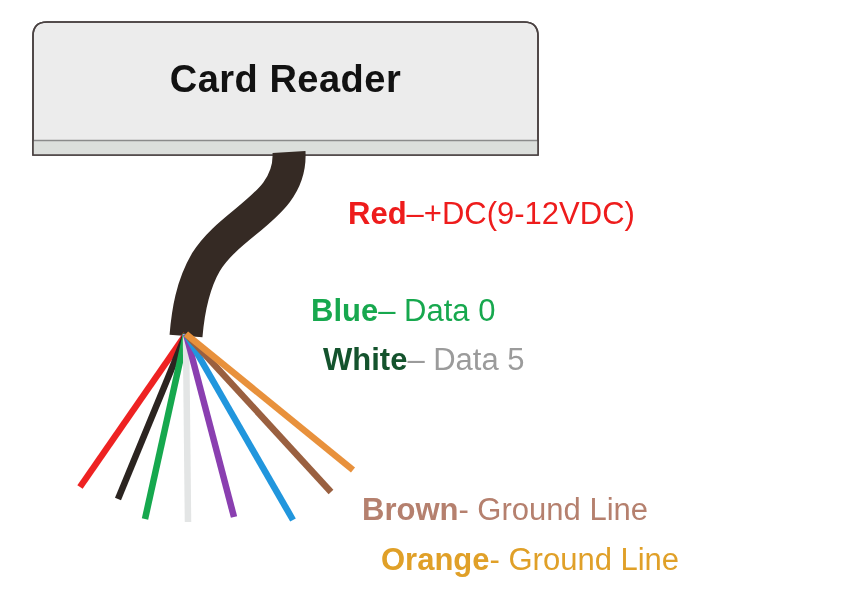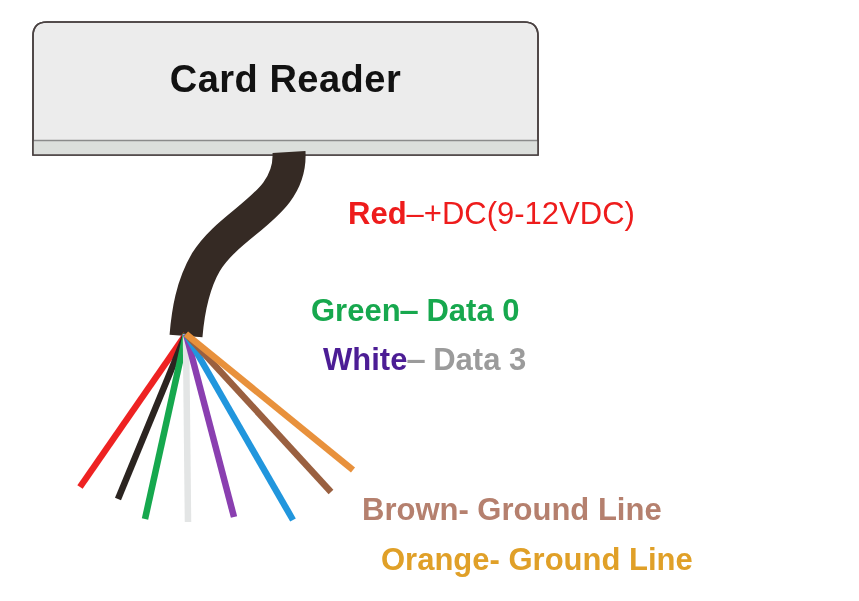--- a/index.html
+++ b/index.html
@@ -48,21 +48,21 @@
     font-size: 31px;
     line-height: 1;
   }
   .lbl-color {
     font-weight: bold;
   }
   .lbl-desc {
     font-weight: normal;
   }
   .lbl-desc.bold {
-    font-weight: bold;
+    font-weight: normal;
   }
   
   .row-red    { left: 348px; top: 182px; }
   .row-black  { left: 318px; top: 230px; }
   .row-green  { left: 311px; top: 279px; }
   .row-white  { left: 323px; top: 328px; }
   .row-purple { left: 307px; top: 378px; }
   .row-blue   { left: 345px; top: 426px; }
   .row-brown  { left: 362px; top: 478px; }
   .row-orange { left: 381px; top: 528px; }
@@ -97,24 +97,24 @@
       </g>
   </svg>
 
   <div class="reader-title">Card Reader</div>
 
   <div class="legend">
     <div class="legend-row row-red">
       <span class="lbl-color" style="color: rgb(238, 28, 28);">Red</span><span class="lbl-desc" style="color: rgb(238, 28, 28);">‒+DC(9-12VDC)</span>
     </div>
     <div class="legend-row row-green">
-      <span class="lbl-color" style="color: rgb(23, 168, 78);">Green</span><span class="lbl-desc bold" style="color: rgb(23, 168, 78);">‒ Data 0</span>
+      <span class="lbl-color" style="color: rgb(23, 168, 78);">Blue</span><span class="lbl-desc bold" style="color: rgb(23, 168, 78);">‒ Data 0</span>
     </div>
     <div class="legend-row row-white">
-      <span class="lbl-color" style="color: #4c1d95;">White</span><span class="lbl-desc bold" style="color: rgb(155, 155, 155);">‒ Data 3</span>
+      <span class="lbl-color" style="color: #14532d;">White</span><span class="lbl-desc bold" style="color: rgb(155, 155, 155);">‒ Data 5</span>
     </div>
     <div class="legend-row row-brown">
       <span class="lbl-color" style="color: rgb(181, 128, 110);">Brown</span><span class="lbl-desc bold" style="color: rgb(181, 128, 110);">- Ground Line</span>
     </div>
     <div class="legend-row row-orange">
       <span class="lbl-color" style="color: rgb(224, 160, 40);">Orange</span><span class="lbl-desc bold" style="color: rgb(224, 160, 40);">- Ground Line</span>
     </div>
   </div>
 
 </div>

